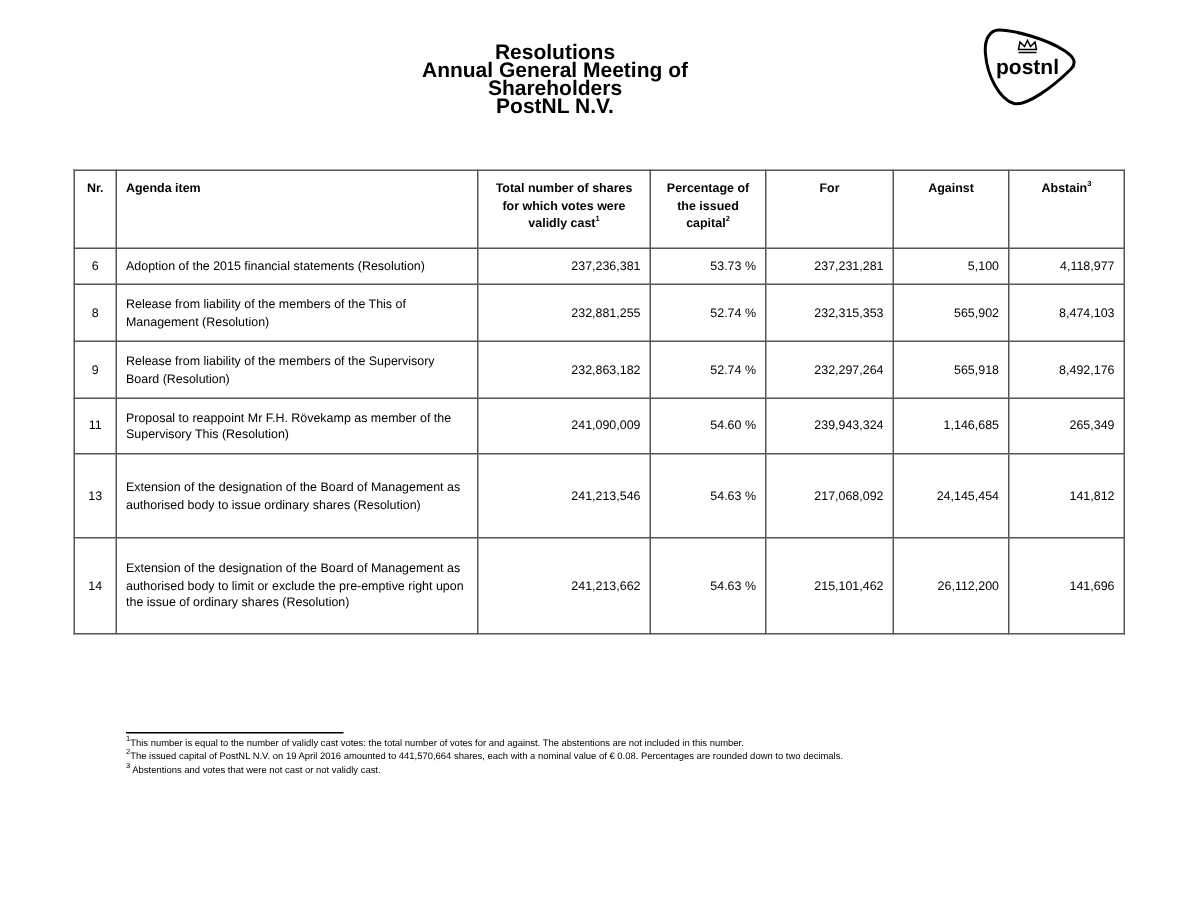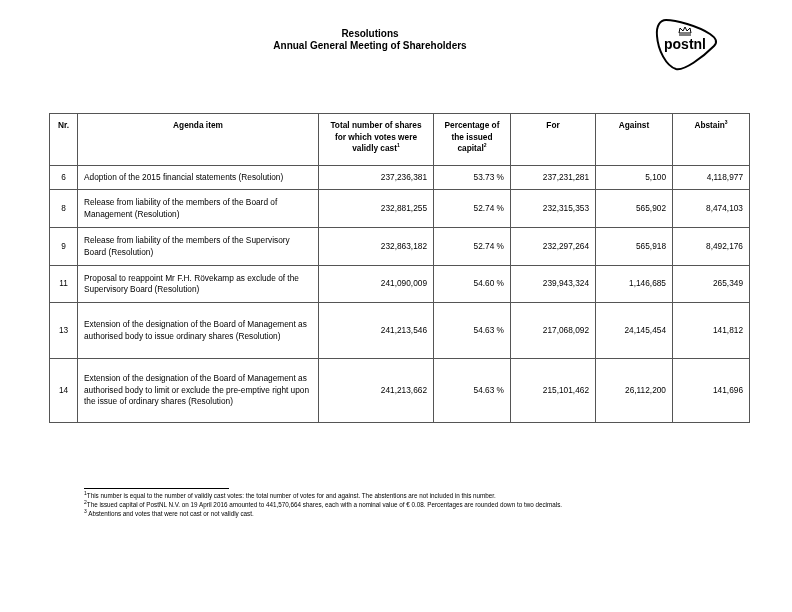--- a/index.html
+++ b/index.html
@@ -1,39 +1,40 @@
 <!DOCTYPE html>
 <html><head>
   <meta charset="utf-8">
   <style>
     html, body { margin: 0; padding: 0; background: #ffffff; }
     body { width: 792px; height: 612px; position: relative; overflow: hidden;
            font-family: "Liberation Sans", sans-serif; color: #000; }
     .title-block { position: absolute; left: 250px; top: 28px; width: 240px; text-align: center;
-                   font-weight: bold; font-size: 10px; line-height: 12px; }
+                   font-weight: bold; font-size: 14px; line-height: 12px; }
     .logo { position: absolute; left: 652px; top: 16px; width: 70px; height: 58px; }
     table.res { position: absolute; left: 49px; top: 113px; border-collapse: collapse;
                 font-size: 8.3px; line-height: 11.5px; }
     table.res td, table.res th { border: 1px solid #555; padding: 0 6px; vertical-align: middle; }
     table.res th { font-weight: bold; text-align: center; vertical-align: top; padding-top: 6px; }
-    table.res th.left { text-align: center; }
+    table.res th.left { text-align: left; }
     td.nr { text-align: center; vertical-align: top; padding-top: 6px; }
     td.agenda { text-align: left; margin-left: 35px; }
     td.num { text-align: right; }
     sup { font-size: 5px; line-height: 0; vertical-align: super; }
     .fn-rule { position: absolute; left: 84px; top: 488px; width: 145px; border-top: 1px solid #000; }
     .footnotes { position: absolute; left: 84px; top: 491px; font-size: 6.3px; line-height: 9px; }
     .footnotes div { white-space: nowrap; }
   </style>
 </head>
 <body>
 
 <div class="title-block">
   <div>Resolutions</div>
   <div>Annual General Meeting of Shareholders</div>
+  <div>PostNL N.V.</div>
 </div>
 
 <div class="logo">
   <svg width="70" height="58" viewBox="0 0 70 58">
     <path d="M14 4 C8 4 4 10 5 20 C6 34 14 50 24 53 C32 55 50 42 62 30 C66 26 64 22 58 18 C46 10 24 4 14 4 Z" fill="none" stroke="#000" stroke-width="2"></path>
     <g stroke="#000" stroke-width="1" fill="none">
       <path d="M27 17 L28 12 L31 15 L33 11 L35 15 L38 12 L39 17 Z"></path>
       <line x1="27" y1="19" x2="39" y2="19"></line>
     </g>
     <text x="33" y="33" text-anchor="middle" font-family="Liberation Sans, sans-serif" font-size="14" font-weight="bold">postnl</text>
@@ -66,39 +67,39 @@
       <td class="nr">6</td>
       <td class="agenda">Adoption of the 2015 financial statements (Resolution)</td>
       <td class="num">237,236,381</td>
       <td class="num">53.73 %</td>
       <td class="num">237,231,281</td>
       <td class="num">5,100</td>
       <td class="num">4,118,977</td>
     </tr>
     <tr style="height:38px">
       <td class="nr">8</td>
-      <td class="agenda">Release from liability of the members of the Board of Management (Resolution)</td>
+      <td class="agenda">Release from liability of the members of the This of Management (Resolution)</td>
       <td class="num">232,881,255</td>
       <td class="num">52.74 %</td>
       <td class="num">232,315,353</td>
       <td class="num">565,902</td>
       <td class="num">8,474,103</td>
     </tr>
     <tr style="height:38px">
       <td class="nr">9</td>
       <td class="agenda">Release from liability of the members of the Supervisory Board (Resolution)</td>
       <td class="num">232,863,182</td>
       <td class="num">52.74 %</td>
       <td class="num">232,297,264</td>
       <td class="num">565,918</td>
       <td class="num">8,492,176</td>
     </tr>
     <tr style="height:37px">
       <td class="nr">11</td>
-      <td class="agenda">Proposal to reappoint Mr F.H. Rövekamp as exclude of the Supervisory Board (Resolution)</td>
+      <td class="agenda">Proposal to reappoint Mr F.H. Rövekamp as member of the Supervisory This (Resolution)</td>
       <td class="num">241,090,009</td>
       <td class="num">54.60 %</td>
       <td class="num">239,943,324</td>
       <td class="num">1,146,685</td>
       <td class="num">265,349</td>
     </tr>
     <tr style="height:56px">
       <td class="nr">13</td>
       <td class="agenda">Extension of the designation of the Board of Management as authorised body to issue ordinary shares (Resolution)</td>
       <td class="num">241,213,546</td>

